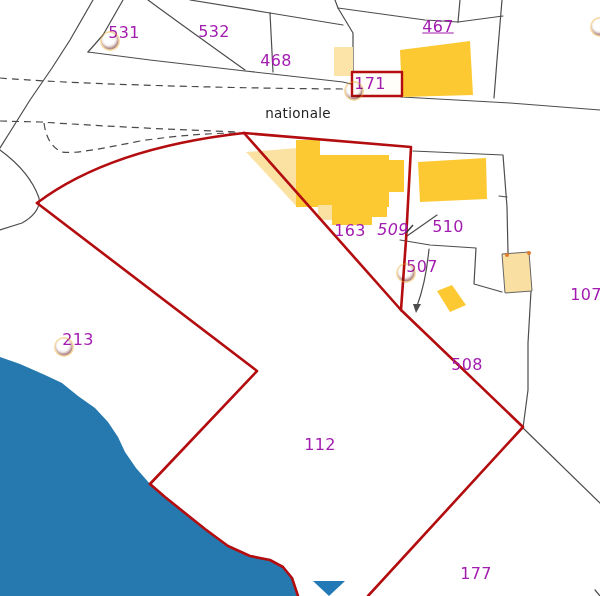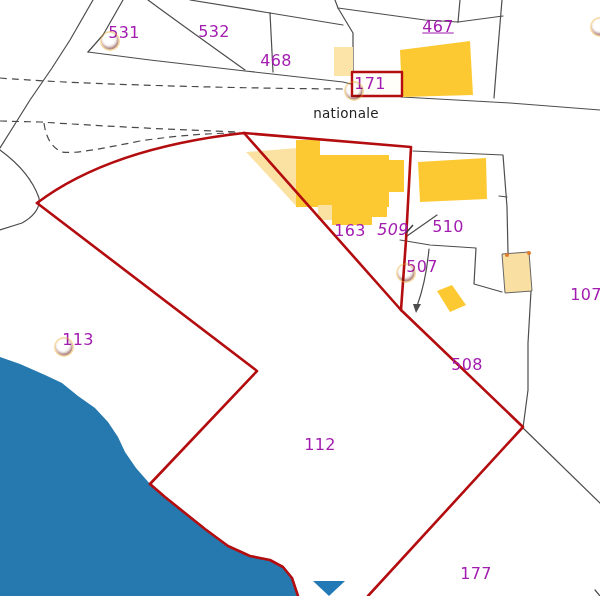--- a/index.html
+++ b/index.html
@@ -87,33 +87,33 @@
       <path d="M150,484 L165,497 185,513 205,529 228,546 250,556 270,560 283,567 292,578 298,596"></path>
       <rect x="352" y="72" width="50" height="24" fill="#fffef8" stroke-width="2.4"></rect>
     </g>
 
     <path d="M406,233 L413,225" stroke="#333" stroke-width="1.3"></path>
 
     <polygon id="pointer-triangle" fill="#2279b5" points="313,581 345,581 329,596"></polygon>
   </svg>
 
   <div class="layer">
-    <div class="road-label" style="left:298px;top:113px;margin-left:48px;">nationale</div>
+    <div class="road-label" style="left:298px;top:113px;">nationale</div>
   <div class="parcel-label" style="left: 124px; top: 32px;">531</div>
       <div class="parcel-label" style="left: 214px; top: 31px;">532</div>
       <div class="parcel-label" style="left: 438px; top: 26px; text-decoration: underline;">467</div>
       <div class="parcel-label" style="left: 276px; top: 60px;">468</div>
       <div class="parcel-label" style="left: 370px; top: 83px;">171</div>
       <div class="parcel-label" style="left: 350px; top: 230px;">163</div>
       <div class="parcel-label" style="left: 393px; top: 229px; font-style: italic;">509</div>
       <div class="parcel-label" style="left: 448px; top: 226px;">510</div>
       <div class="parcel-label" style="left: 422px; top: 266px;">507</div>
       <div class="parcel-label" style="left: 467px; top: 322px; margin-top: 42px;">508</div>
       <div class="parcel-label" style="left: 586px; top: 294px;">107</div>
-      <div class="parcel-label" style="left: 78px; top: 339px;">113</div>
+      <div class="parcel-label" style="left: 78px; top: 339px;">213</div>
       <div class="parcel-label" style="left: 320px; top: 444px;">112</div>
       <div class="parcel-label" style="left: 476px; top: 573px;">177</div>
     </div>
 
   <div class="layer">
       <div class="orange-marker" style="left: 110px; top: 41px; pointer-events: auto;"></div>
       <div class="orange-marker" style="left: 354px; top: 91px; pointer-events: auto;"></div>
       <div class="orange-marker" style="left: 406px; top: 273px; pointer-events: auto;"></div>
       <div class="orange-marker" style="left: 64px; top: 347px; pointer-events: auto;"></div>
       <div class="orange-marker" style="left: 600px; top: 27px; pointer-events: auto;"></div>

